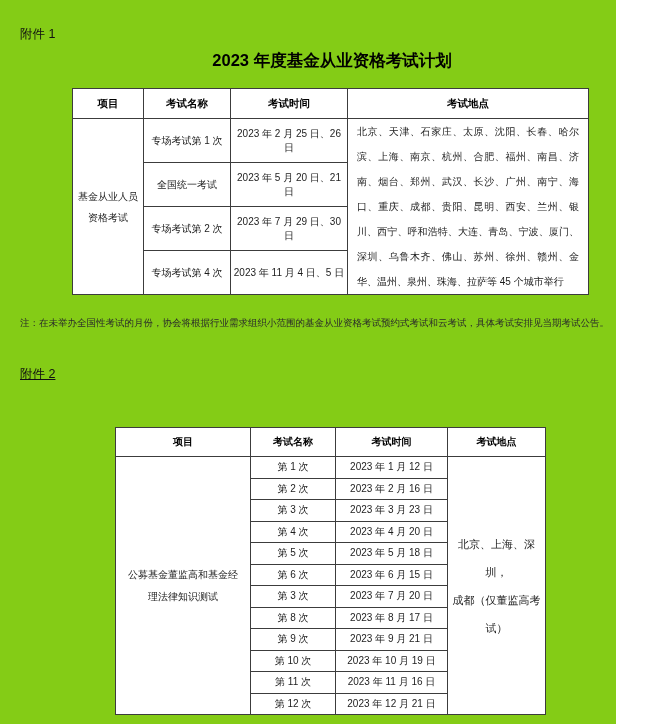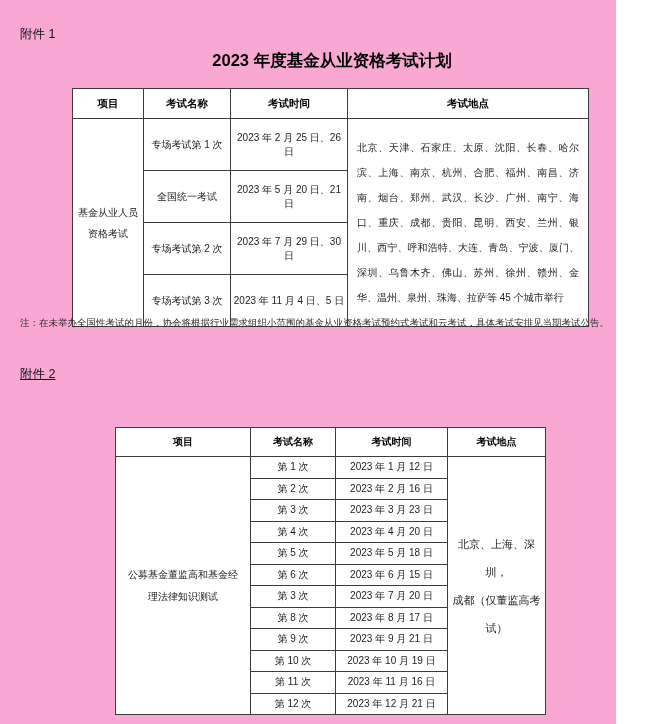--- a/index.html
+++ b/index.html
@@ -1,18 +1,18 @@
 <!DOCTYPE html>
 <html><head>
 <meta charset="utf-8">
 <style>
   html,body{margin:0;padding:0;background:#ffffff;}
   body{width:648px;height:724px;position:relative;overflow:hidden;
        font-family:"Liberation Sans","DejaVu Sans",sans-serif;color:#1c1c1c;}
-  .page{position:relative;width:616px;height:724px;background:#f9a8d4;}
+  .page{position:relative;width:616px;height:724px;background:#84cc16;}
 
   .att-label{position:absolute;left:20px;font-size:12.5px;color:#111;}
   .att1{top:26px;}
   .att2{top:366px;text-decoration:underline;}
 
   .doc-title{position:absolute;left:0;right:0;text-align:center;font-weight:bold;color:#000;}
   .title1{top:50px;font-size:16.5px;margin-left:48px;}
   .title2{top:393px;font-size:15.5px;}
 
   .note{position:absolute;left:20px;top:317px;font-size:9.5px;color:#2a2a2a;white-space:nowrap;}
@@ -22,21 +22,21 @@
   th{font-weight:bold;color:#000;}
   td{color:#1c1c1c;}
 
   .t1{left:72px;top:88px;width:516px;}
   .t1 col.c1{width:71px}.t1 col.c2{width:87px}.t1 col.c3{width:117px}.t1 col.c4{width:241px}
   .t1 th{height:29px;font-size:10.5px;text-align:center;}
   .t1 tbody tr{height:39px;}
   .t1 td{font-size:10px;text-align:center;vertical-align:middle;}
   .t1 .project-cell{white-space:pre-line;line-height:21px;}
   .t1 .loc-justify{text-align:justify;text-justify:inter-ideograph;
-                   padding:16px 9px;line-height:25px;font-size:10px;}
+                   padding:0 9px;line-height:25px;font-size:10px;}
 
   .t2{left:115px;top:427px;width:430px;}
   .t2 col.c1{width:135px}.t2 col.c2{width:85px}.t2 col.c3{width:112px}.t2 col.c4{width:98px}
   .t2 th{height:28px;font-size:10px;text-align:center;}
   .t2 tbody tr{height:21.5px;}
   .t2 td{font-size:10px;text-align:center;vertical-align:middle;}
   .t2 .project-cell{white-space:pre-line;line-height:22px;}
   .t2 .loc-lines{white-space:pre-line;line-height:28px;font-size:11px;padding:0 2px;margin-top:36px;}
 </style>
 </head>
@@ -72,21 +72,21 @@
         </tr>
         <tr>
           <td>全国统一考试</td>
           <td>2023 年 5 月 20 日、21 日</td>
         </tr>
         <tr>
           <td>专场考试第 2 次</td>
           <td>2023 年 7 月 29 日、30 日</td>
         </tr>
         <tr>
-          <td>专场考试第 3 次</td>
+          <td>专场考试第 4 次</td>
           <td>2023 年 11 月 4 日、5 日</td>
         </tr>
       </tbody>
   </table>
 
   <div class="note">注：在未举办全国性考试的月份，协会将根据行业需求组织小范围的基金从业资格考试预约式考试和云考试，具体考试安排见当期考试公告。</div>
 
   <div class="att-label att2">附件 2</div>
 
   <table class="t2" id="table2">

